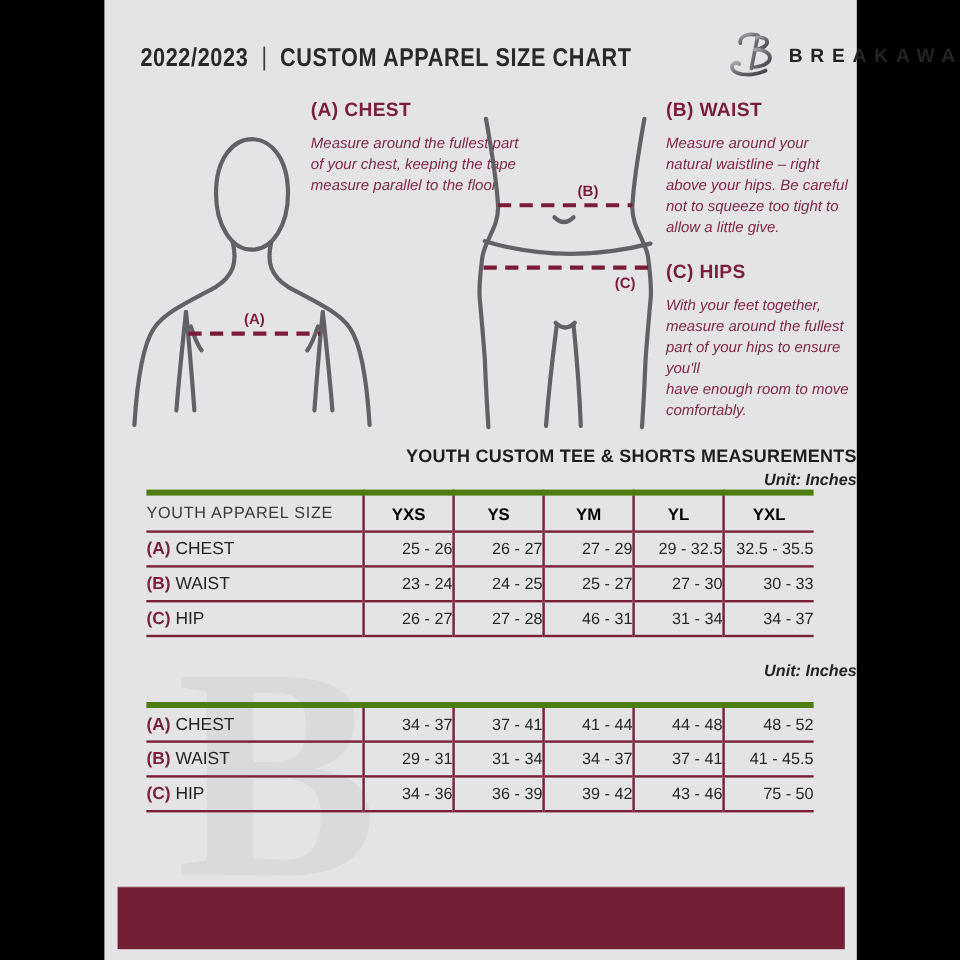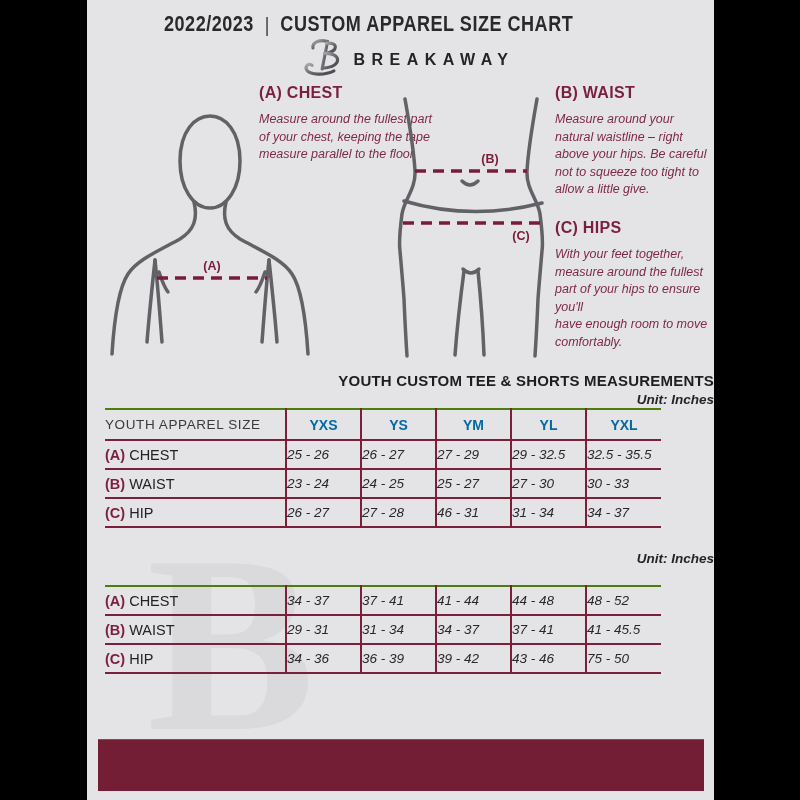--- a/index.html
+++ b/index.html
@@ -7,22 +7,22 @@
     width:800px; height:800px; position:relative;
     background:#000; overflow:hidden;
     font-family:"Liberation Sans", sans-serif;
   }
   .page {
     position:absolute; left:87px; top:0; width:627px; height:800px;
     background:#e4e4e6;
   }
   
   .header {
-    position:absolute; left:30px; right:16px; top:12px; height:48px;
-    display:flex; align-items:center; justify-content:space-between; z-index:2;flex-direction:column;
+    position:absolute; left:30px; right:16px; top:24px; height:48px;
+    display:flex; align-items:center; justify-content:space-between; z-index:2;
   }
   .title-group {
     display:flex; align-items:center; gap:13px; white-space:nowrap;
     transform:scaleX(.84); transform-origin:left center;
   }
   .hdr-txt { font-size:21.5px; font-weight:700; letter-spacing:.6px; color:#29292b; }
   .hdr-div { font-size:21px; font-weight:400; color:#3a3a3c; }
   .brand-group { display:flex; align-items:center; gap:7px; }
   .brand-name { font-size:16px; font-weight:700; letter-spacing:6.5px; color:#242426; }
   
@@ -35,36 +35,36 @@
   .guide-hips  { left:468px; top:219px; width:160px; }
   .guide-heading { margin:0 0 9px 0; font-size:16px; font-weight:700; letter-spacing:.3px; color:#7b1f3e; }
   .guide-body { font-size:12.5px; font-style:italic; color:#7e2946; line-height:1.4; white-space:pre-line; }
   
   .section-head { position:absolute; left:0; width:100%; text-align:right; z-index:1; }
   .section-head.youth { top:372px; }
   .section-head.adult { top:548px; }
   .section-title { font-size:15px; font-weight:700; letter-spacing:.2px; color:#1e1e20; }
   .section-unit { font-size:13.5px; font-style:italic; font-weight:700; color:#242426; margin-top:3px;padding-left:12px; }
   .size-table {
-    position:absolute; left:18px; width:556px; z-index:1;
+    position:absolute; left:35px; width:556px; z-index:1;
     border-collapse:collapse; table-layout:fixed;
-    border-top:2px solid #4d7c0f;
+    border-top:5px solid #4d7c0f;
   }
   .size-table.youth { top:408px; }
   .size-table.adult { top:585px; }
   .size-table tr { border-bottom:2px solid #7b2038; }
   .size-table td { padding:0; vertical-align:middle; }
   .size-table td + td { border-left:2px solid #7b2038; }
   .size-table tr.head td { height:29px; }
   .size-table tr.datarow td { height:27px; }
   .first-head { text-align:left; padding-left:14px; font-size:13.5px; letter-spacing:.6px; color:#3a3a3c; }
-  .col-head { text-align:center; font-size:14px; font-weight:700; color:#0369a1; }
+  .col-head { text-align:center; font-size:14px; font-weight:700; color:#000000; }
   .row-label { text-align:left; padding-left:16px; font-size:14.5px; color:#232325; }
   .marker { color:#7b1f3e; font-weight:700; }
-  .val { text-align:left; font-size:13.5px; color:#28282a;font-style:italic; }
+  .val { text-align:right; font-size:13.5px; color:#28282a; }
   
   .watermark {
     position:absolute; left:60px; top:518px; z-index:0;
     font-family:"Liberation Serif", serif; font-weight:700;
     font-size:252px; line-height:1; color:#dadadc; user-select:none;
   }
   .footer-bar {
     position:absolute; left:11px; top:739px; width:606px; height:51px;
     background:#731e34; border-top:1px solid rgba(255,255,255,.18); z-index:3;
   }

